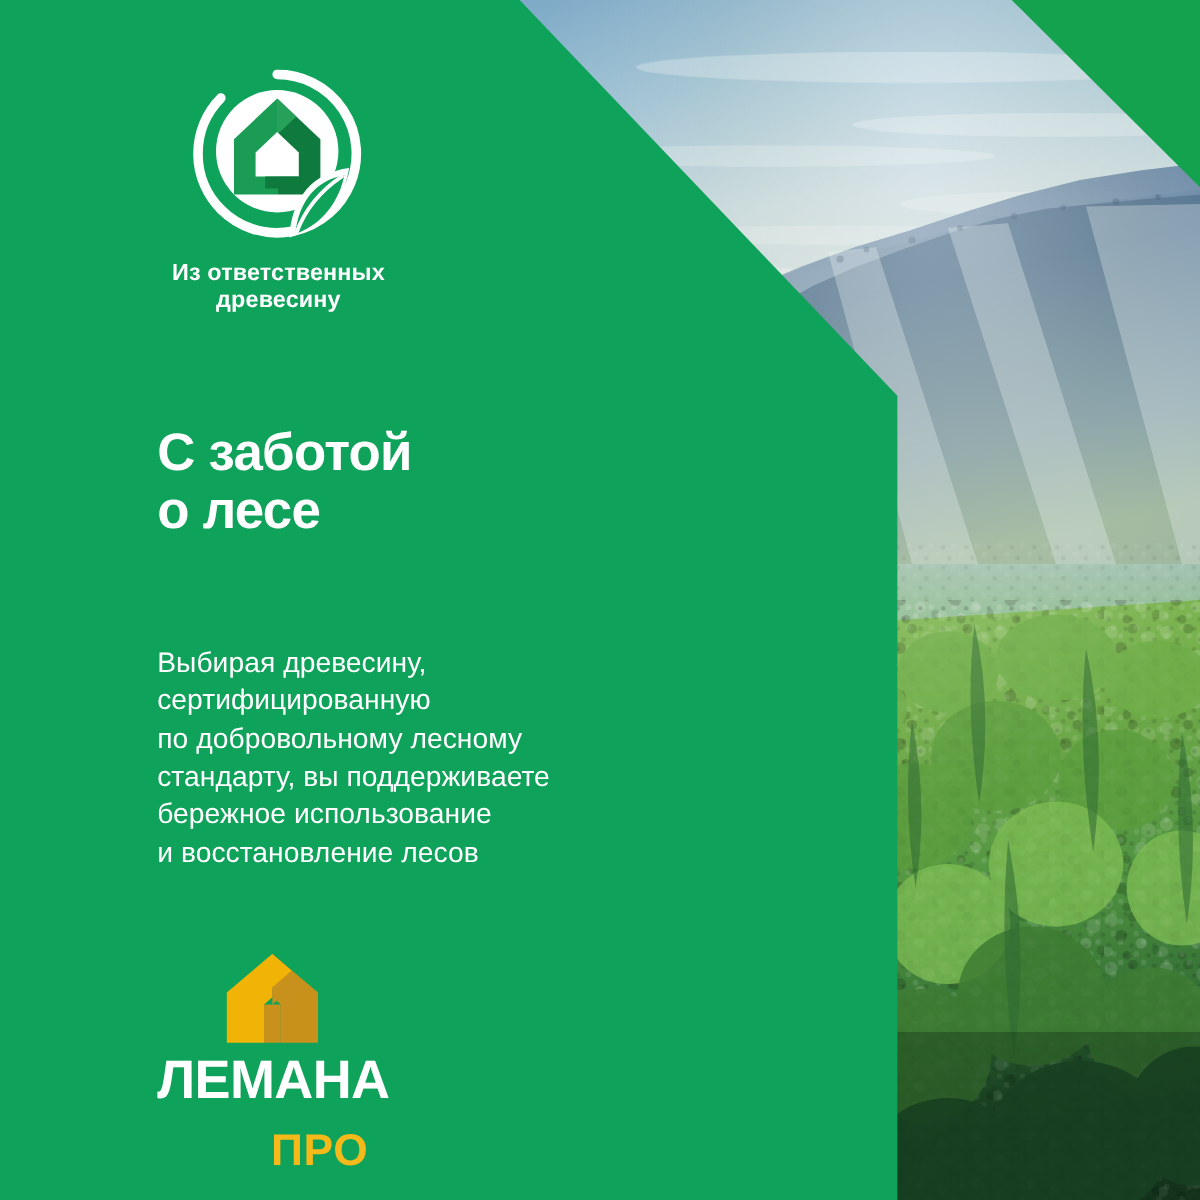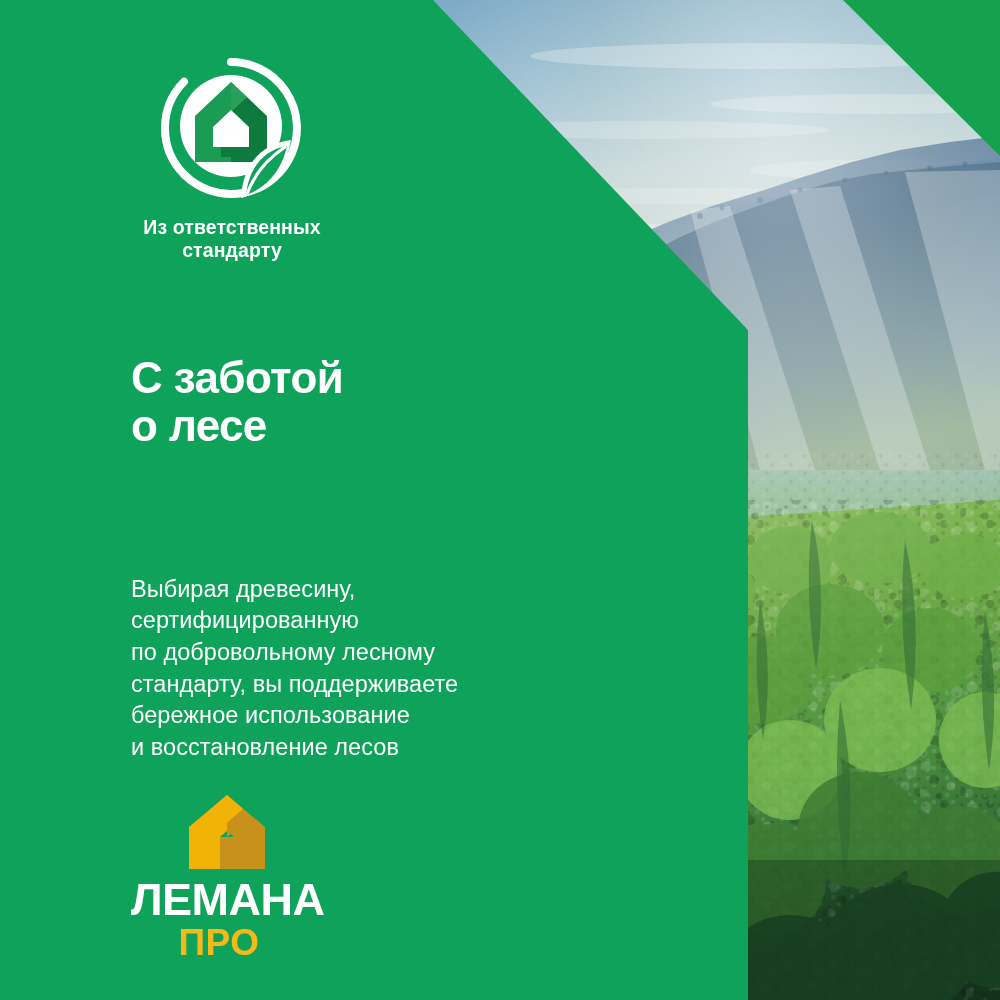--- a/index.html
+++ b/index.html
@@ -63,21 +63,21 @@
     color:#ffffff;
     font-size:44px;
     font-weight:bold;
     line-height:1.07;
     letter-spacing:-0.6px;
     white-space:pre-line;
   }
 
   
   .body-copy{
-    position:absolute;left:131px;top:550px;
+    position:absolute;left:131px;top:513px;
     color:#ffffff;
     font-size:23.5px;
     font-weight:normal;
     line-height:1.35;
     letter-spacing:0.05px;
     white-space:pre-line;
   }
 
   
   .brand{position:absolute;left:131px;top:793px;width:200px;}
@@ -88,27 +88,27 @@
     font-size:45px;
     font-weight:bold;
     color:#ffffff;
     letter-spacing:-0.5px;
     line-height:1;
     text-align:left;
     width:176px;
   }
   .brand-sub{
     display:block;
-    margin-top:2px;
+    margin-top:18px;
     font-size:37px;
     font-weight:bold;
     color:#F5BA1A;
     letter-spacing:0.5px;
     line-height:1;
-    text-align:center;
+    text-align:right;
     width:176px;
   }
 </style>
 </head>
 <body>
 
 <div id="poster">
 
   <div class="photo-layer">
     <svg class="photo-svg" viewBox="0 0 1000 1000" preserveAspectRatio="none" aria-hidden="true">
@@ -286,21 +286,21 @@
 
         <path d="M72 52 L54 69 L54 89 L90 89 L90 69 Z" fill="#ffffff"></path>
 
         <path d="M62 89 L90 89 L90 99 L62 99 Z" fill="#0F7A3D"></path>
 
         <path d="M132 82 c-6 34 -28 52 -50 58 c2 -34 20 -54 50 -58 Z" fill="#ffffff"></path>
         <path d="M128 88 c-6 28 -24 43 -41 49 c3 -28 18 -45 41 -49 Z" fill="#0FA25A"></path>
         <path d="M126 89 c-18 12 -31 28 -38 47" fill="none" stroke="#ffffff" stroke-width="3.2" stroke-linecap="round"></path>
       </svg>
       <div class="emblem-caption">Из ответственных
-стандарту</div>
+древесину</div>
     </div>
 
     <h1 class="headline">С заботой
 о лесе</h1>
 
     <p class="body-copy">Выбирая древесину,
 сертифицированную
 по добровольному лесному
 стандарту, вы поддерживаете
 бережное использование

